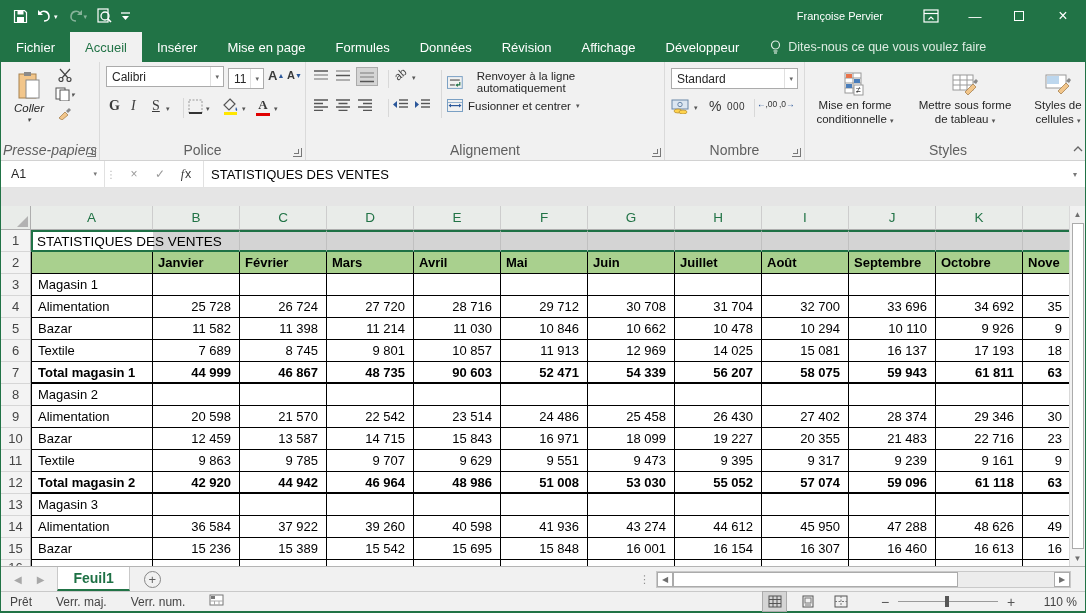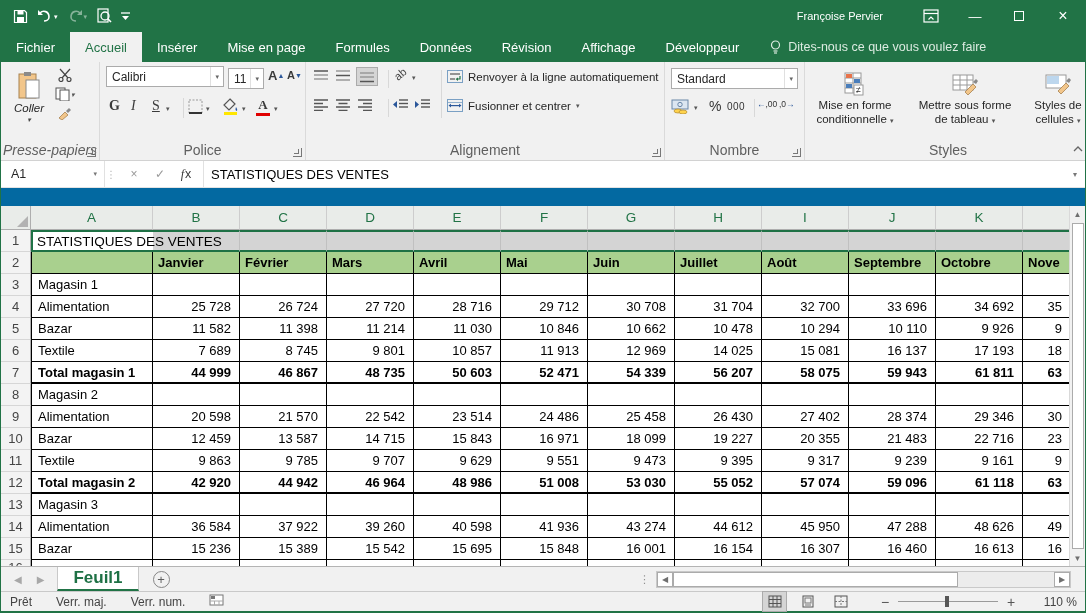--- a/index.html
+++ b/index.html
@@ -35,21 +35,21 @@
   .icbtn{display:flex;align-items:center;justify-content:center;color:#3a3a3a;}
   .selbtn{background:#d5d5d5;border:1px solid #ababab;}
   .vsep{width:1px;background:#d8d8d8;margin:2px 3px;}
   .combo{background:#fff;border:1px solid #ababab;height:21px;display:flex;align-items:center;font-size:12px;color:#262626;padding-left:5px;}
   .combo .arr{margin-left:auto;padding:0 4px;color:#666;font-size:7px;border-left:1px solid #e0e0e0;align-self:stretch;display:flex;align-items:center;}
   .rlabel{font-size:11.5px;color:#262626;}
   .bigbtn{display:flex;flex-direction:column;align-items:center;justify-content:flex-start;padding-top:5px;}
   .cap{font-size:11.5px;color:#262626;text-align:center;line-height:1.25;}
 
   
-  .formulabar{height:45px;background:#0369a1;flex:none;padding-top:0;}
+  .formulabar{height:45px;background:#e5e5e5;flex:none;padding-top:0;}
   .fbar{height:27px;background:#fff;border-bottom:1px solid #e3e3e3;display:flex;align-items:stretch;}
   .namebox{width:104px;display:flex;align-items:center;font-size:12.5px;color:#262626;padding-left:10px;border-right:1px solid #e1e1e1;}
   .namebox .arr{margin-left:auto;color:#777;font-size:7px;padding-right:7px;}
   .fdots{width:12px;display:flex;align-items:center;justify-content:center;color:#b5b5b5;font-size:10px;}
   .fbtns{display:flex;align-items:center;border-right:1px solid #e1e1e1;padding:0 4px;}
   .fbtn{width:26px;text-align:center;font-size:12px;color:#9a9a9a;}
   .fx{color:#3a3a3a;font-size:12.5px;}
   .fx i{font-family:"Liberation Serif",serif;font-style:italic;margin-right:1px;}
   .fvalue{flex:1;display:flex;align-items:center;font-size:13px;color:#000;padding-left:7px;}
   .fexpand{width:20px;display:flex;align-items:center;justify-content:center;color:#777;font-size:8px;}
@@ -72,21 +72,21 @@
   .boldc{font-weight:bold;}
   .tb{border-bottom-width:2px;}
   .r16{border-right:1px solid #000;}
   .vscroll{width:16px;background:#f1f1f1;border-left:1px solid #d9d9d9;display:flex;flex-direction:column;align-items:center;}
   .varr{height:16px;width:16px;display:flex;align-items:center;justify-content:center;color:#6f6f6f;font-size:8px;}
   .vthumb{flex:1;width:12px;margin:1px 0;background:#fff;border:1px solid #ababab;}
 
   
   .sheetbar{height:25px;background:#f1f1f1;border-top:1px solid #b4b4b4;display:flex;align-items:stretch;flex:none;}
   .snav{display:flex;align-items:center;gap:15px;padding:0 13px;color:#a8a8a8;font-size:10px;}
-  .stab{background:#fff;color:#1e7145;font-weight:bold;font-size:17px;display:flex;align-items:center;padding:0 15px;border-left:1px solid #c9c9c9;border-right:1px solid #c9c9c9;border-bottom:2px solid #217346;}
+  .stab{background:#fff;color:#1e7145;font-weight:bold;font-size:14px;display:flex;align-items:center;padding:0 15px;border-left:1px solid #c9c9c9;border-right:1px solid #c9c9c9;border-bottom:2px solid #217346;}
   .addsheet{width:17px;height:17px;border:1px solid #868686;border-radius:50%;color:#5f5f5f;font-size:13px;display:flex;align-items:center;justify-content:center;align-self:center;margin-left:14px;line-height:1;}
   .hsplit{margin-left:auto;display:flex;align-items:center;color:#909090;font-size:11px;padding-right:6px;}
   .hscroll{width:415px;align-self:center;height:17px;border:1px solid #c9c9c9;background:#ececec;display:flex;align-items:stretch;margin-right:14px;}
   .harr{width:16px;display:flex;align-items:center;justify-content:center;color:#6f6f6f;font-size:8px;background:#fff;border:1px solid #ababab;}
   .hthumb{width:285px;background:#fff;border:1px solid #ababab;}
 
   
   .statusbar{height:22px;background:#f1f1f1;border-top:1px solid #cicfcb;border-top:1px solid #c9c9c9;border-bottom:2px solid #217346;display:flex;align-items:center;font-size:12px;color:#444;flex:none;}
   .sb-item{margin-left:24px;}
   .sb-item:first-child{margin-left:9px;}
@@ -322,21 +322,21 @@
         <span class="icbtn" style="position:absolute;left:108px;top:37px;">
             <svg width="16" height="12" viewBox="0 0 16 12">
               <line x1="7" y1="1" x2="16" y2="1" stroke="#555" stroke-width="1.4"></line>
               <line x1="7" y1="4.5" x2="16" y2="4.5" stroke="#555" stroke-width="1.4"></line>
               <line x1="7" y1="8" x2="16" y2="8" stroke="#555" stroke-width="1.4"></line>
               <path d="M1 2 L5 5.5 L1 9 Z" fill="#2b579a"></path>
             </svg>
           </span>
         <span class="vsep" style="position:absolute;left:132px;top:6px;height:48px;"></span>
 
-        <span style="position:absolute;left:141px;top:8px;display:flex;align-items:center;gap:5px;">
+        <span style="position:absolute;left:141px;top:8px;display:flex;align-items:center;gap:14px;">
           <svg width="16" height="13" viewBox="0 0 16 13">
               <rect x="0.5" y="0.5" width="15" height="12" fill="none" stroke="#7aa0c4" stroke-width="1"></rect>
               <line x1="3" y1="4" x2="13" y2="4" stroke="#555" stroke-width="1.2"></line>
               <line x1="3" y1="9" x2="8" y2="9" stroke="#555" stroke-width="1.2"></line>
               <path d="M13 6 v3 h-3" fill="none" stroke="#217346" stroke-width="1.2"></path>
               <path d="M11 11 L8.5 9 L11 7.5 Z" fill="#217346"></path>
             </svg>
           <span class="rlabel">Renvoyer à la ligne automatiquement</span>
         </span>
         <span style="position:absolute;left:141px;top:37px;display:flex;align-items:center;gap:5px;">
@@ -544,21 +544,21 @@
         <div class="cell num">14 025</div>
         <div class="cell num">15 081</div>
         <div class="cell num">16 137</div>
         <div class="cell num">17 193</div>
         <div class="cell num">18</div>
         <div class="gut">7</div>
         <div class="cell lbl boldc tb">Total magasin 1</div>
         <div class="cell num boldc tb">44 999</div>
         <div class="cell num boldc tb">46 867</div>
         <div class="cell num boldc tb">48 735</div>
-        <div class="cell num boldc tb">50 603</div>
+        <div class="cell num boldc tb">90 603</div>
         <div class="cell num boldc tb">52 471</div>
         <div class="cell num boldc tb">54 339</div>
         <div class="cell num boldc tb">56 207</div>
         <div class="cell num boldc tb">58 075</div>
         <div class="cell num boldc tb">59 943</div>
         <div class="cell num boldc tb">61 811</div>
         <div class="cell num boldc tb">63</div>
         <div class="gut">8</div>
         <div class="cell lbl">Magasin 2</div>
         <div class="cell num"></div>

